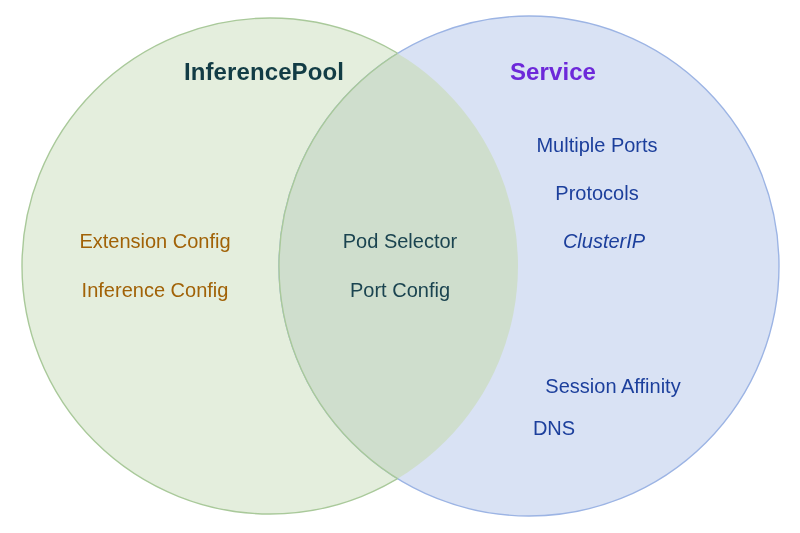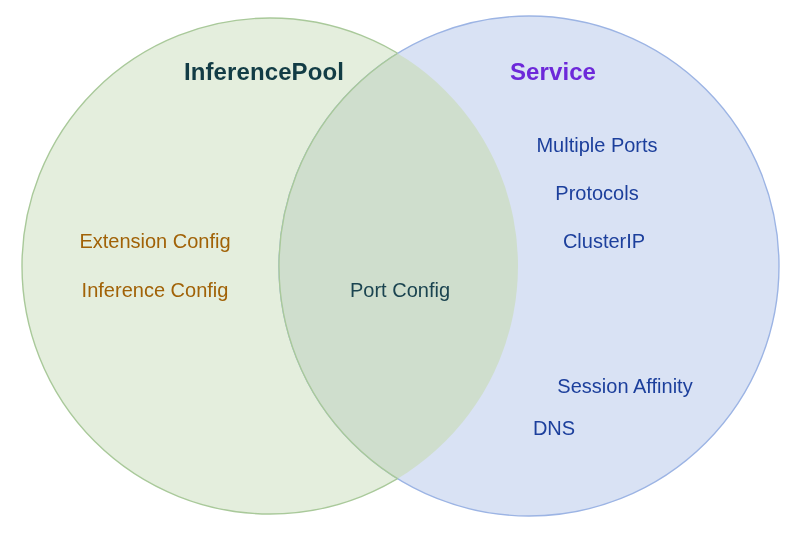--- a/index.html
+++ b/index.html
@@ -81,22 +81,23 @@
 
   <div class="layer">
 
     <div class="set-title left-title" id="title-left" style="left: 264px; top: 72px; color: rgb(18, 60, 69);">InferencePool</div>
 
     <div class="set-title right-title" id="title-right" style="left: 530px; top: 72px; color: #6d28d9; margin-left: 23px;">Service</div>
 
     <div class="item left-item" id="left-item-0" style="left: 155px; top: 241px;">Extension Config</div>
     <div class="item left-item" id="left-item-1" style="left: 155px; top: 290px;">Inference Config</div>
 
+    <div class="item mid-item" id="mid-item-0" style="left: 400px; top: 241px;">Pod Selector</div>
     <div class="item right-item" id="right-item-0" style="left: 597px; top: 145px;">Multiple Ports</div>
 
     <div class="item mid-item" id="mid-item-1" style="left: 400px; top: 290px;">Port Config</div>
     <div class="item right-item" id="right-item-1" style="left: 597px; top: 193px;">Protocols</div>
-    <div class="item right-item" id="right-item-2" style="left: 604px; top: 241px;">ClusterIP</div>
-    <div class="item right-item" id="right-item-5" style="left: 613px; top: 386px; margin-left: 12px;">Session Affinity</div>
+    <div class="item right-item" id="right-item-2" style="left: 604px; top: 241px; font-style: italic;">ClusterIP</div>
+    <div class="item right-item" id="right-item-5" style="left: 613px; top: 386px;">Session Affinity</div>
     <div class="item right-item" id="right-item-6" style="left: 554px; top: 428px;">DNS</div>
 
   </div>
 </div>
 
 </body></html>

